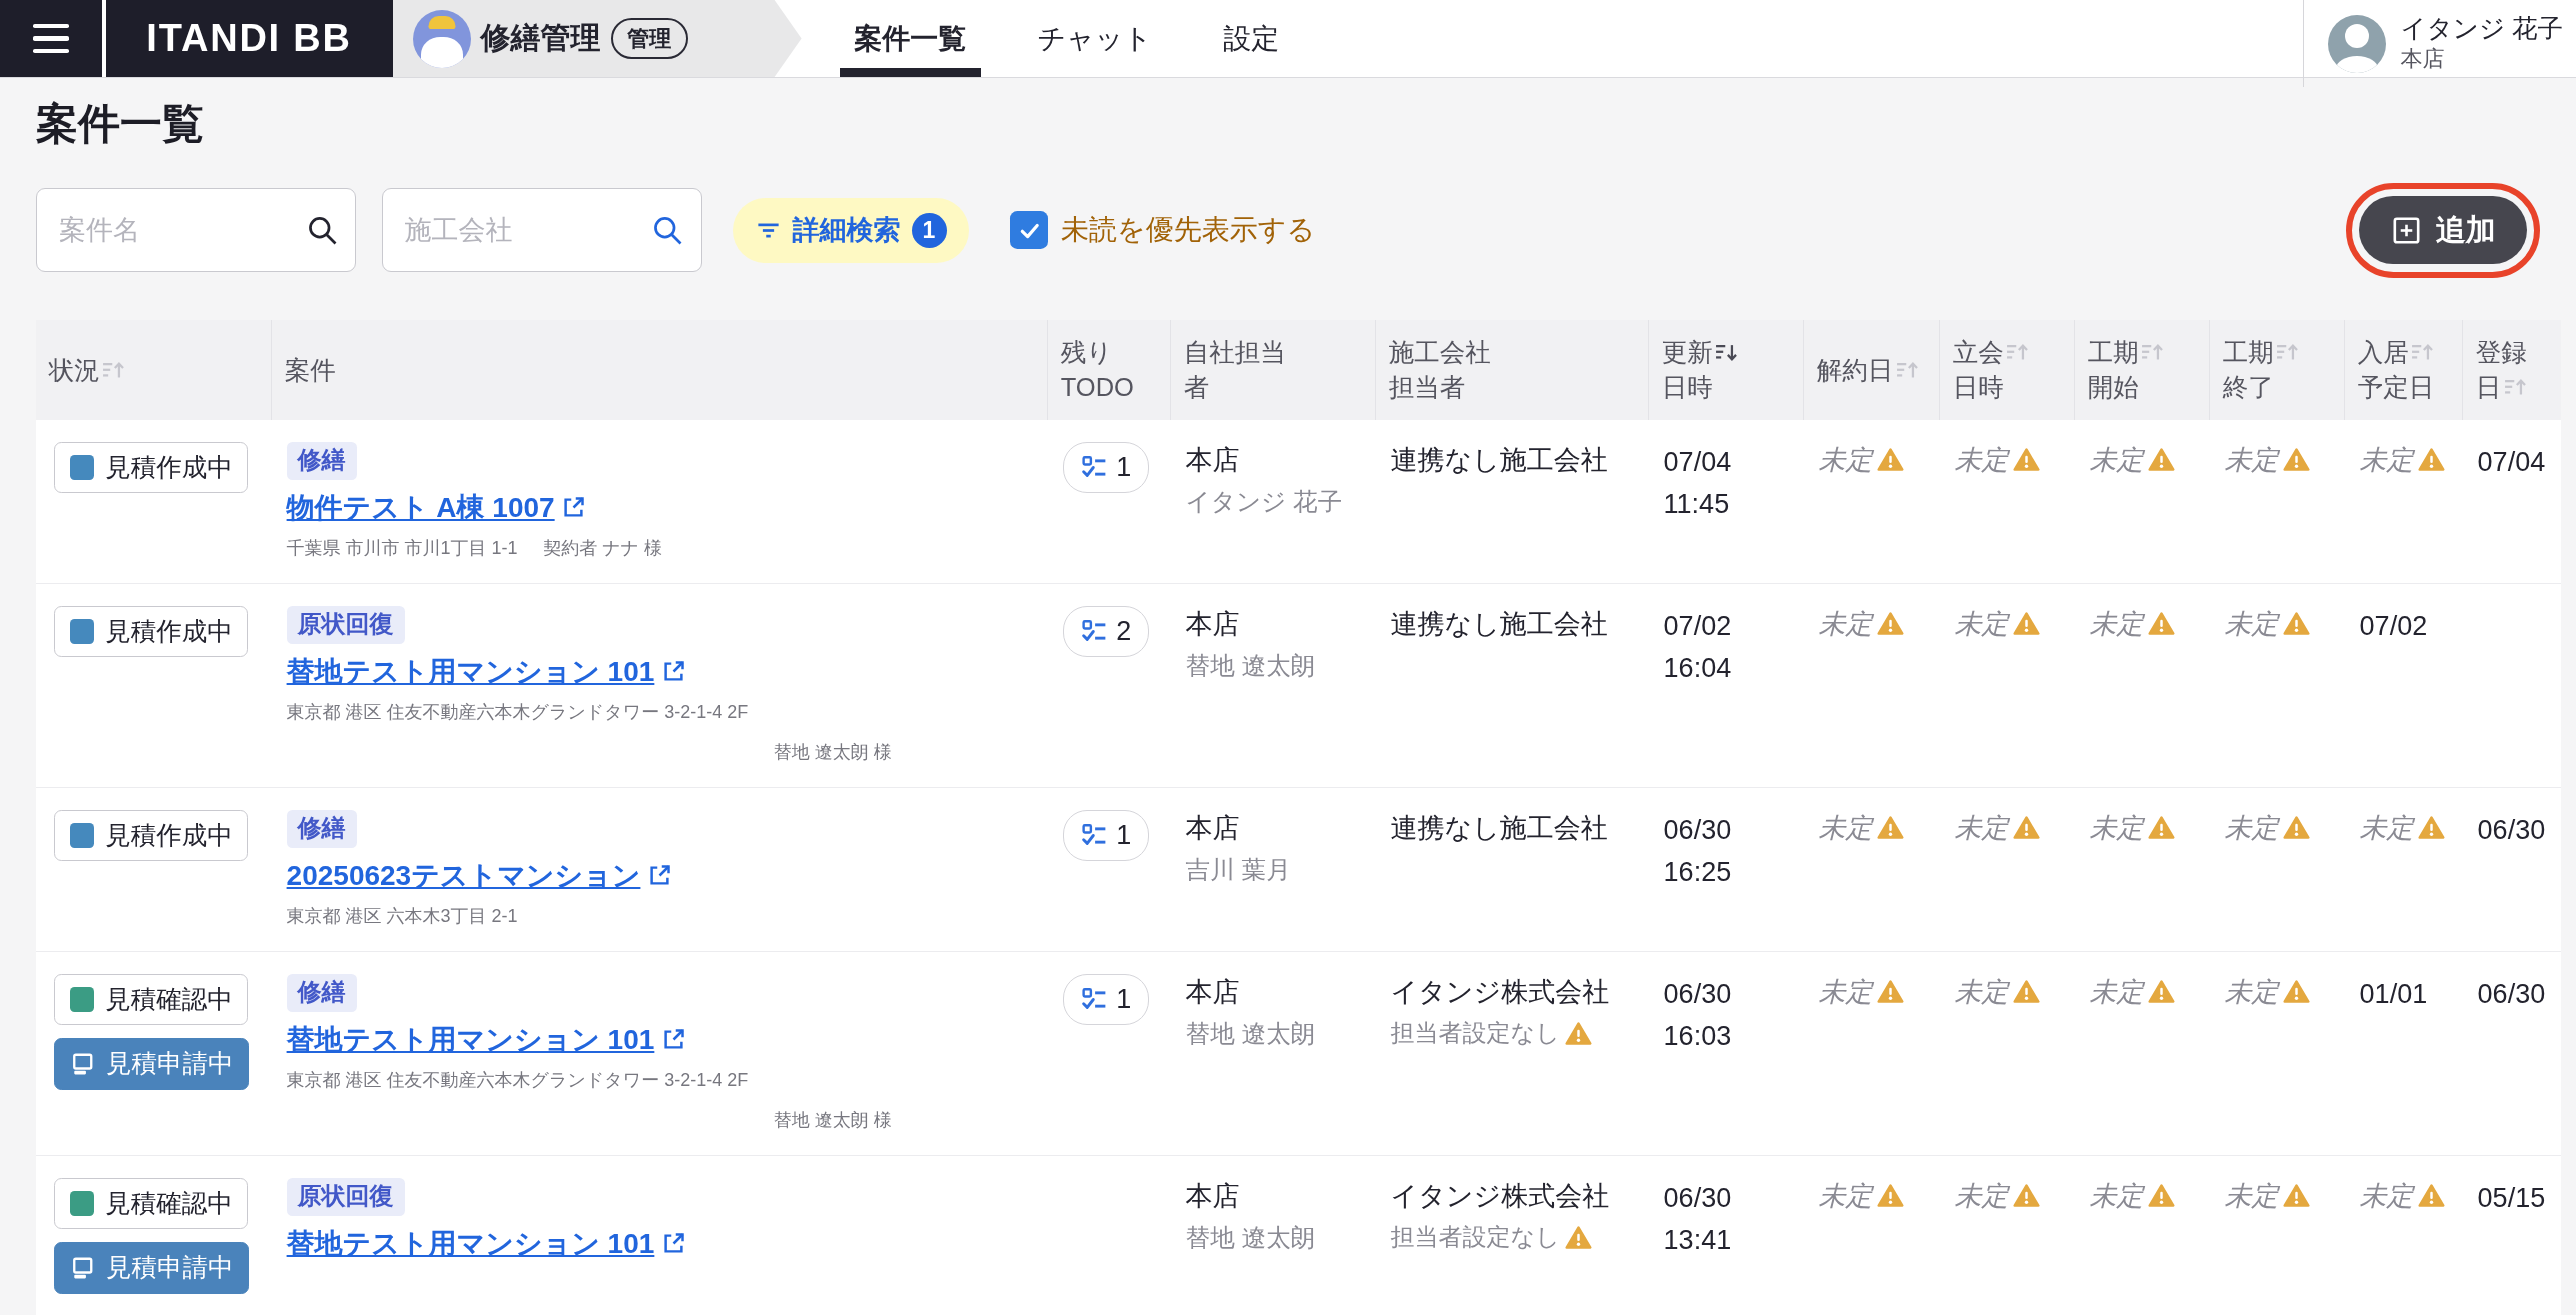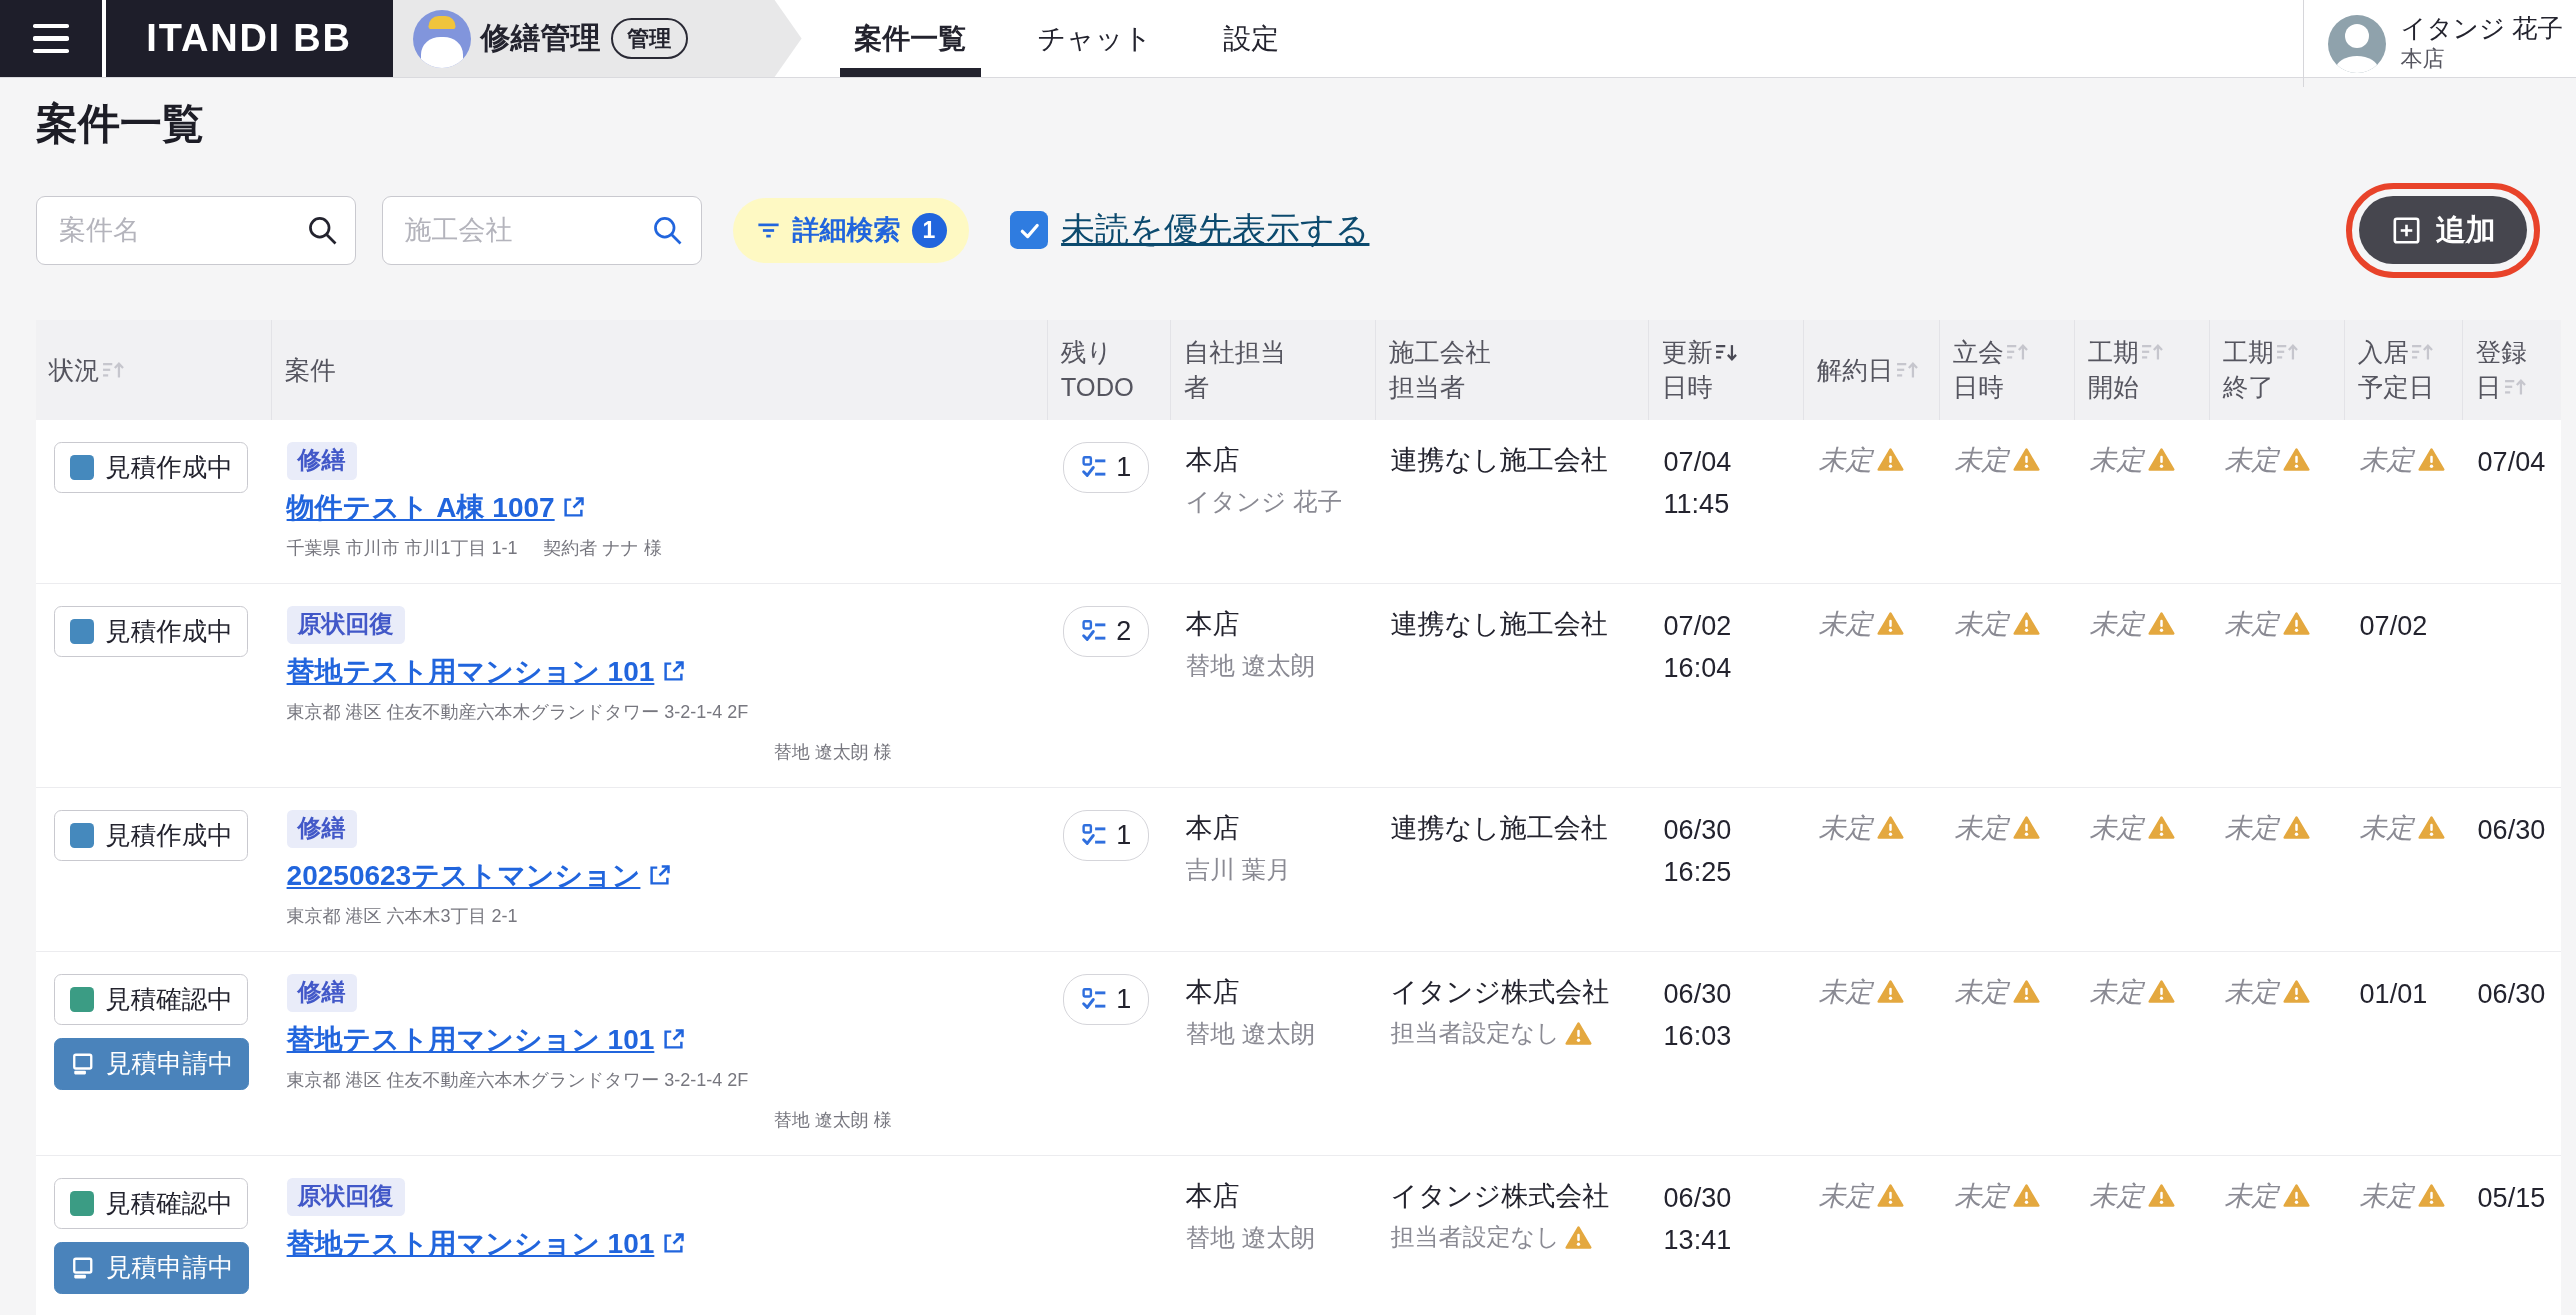--- a/index.html
+++ b/index.html
@@ -30,31 +30,31 @@
   .user-avatar::before { content:""; position:absolute; top:9px; left:50%; transform:translateX(-50%); width:24px; height:24px; background:#fff; border-radius:50%; }
   .user-avatar::after { content:""; position:absolute; bottom:-9px; left:50%; transform:translateX(-50%); width:42px; height:25.5px; background:#fff; border-radius:50% 50% 0 0; }
   .user-name { font-size:25.5px; color:#23232e; line-height:1.2; white-space:nowrap; }
   .user-branch { font-size:22px; color:#55555f; }
 
   
   .main { padding:18px 36px 0 36px; }
   .page-title { font-size:42px; font-weight:bold; color:#1d1d26; }
   .controls { margin-top:31px; display:flex; align-items:center; gap:25.5px; position:relative; }
   .search-wrap { position:relative; }
-  .search-wrap input { width:320px; height:69px; border:1.8px solid #c9c9cf; border-radius:9px; background:#fff;
+  .search-wrap input { width:320px; height:84px; border:1.8px solid #c9c9cf; border-radius:9px; background:#fff;
     font-size:27px; padding:0 60px 0 22px; color:#b91c1c; outline:none; font-family:inherit; }
   .search-wrap input::placeholder { color:#b4b4bc; }
   .search-icon { position:absolute; right:16.4px; top:50%; transform:translateY(-50%); }
   .adv-search { display:flex; align-items:center; gap:11px; background:#fef9c3; border-radius:42px; height:65px; padding:0 22px;
     color:#2165dd; font-size:27px; font-weight:bold; cursor:pointer; margin-left:5.5px; white-space:nowrap; }
   .adv-count { width:35px; height:35px; border-radius:50%; background:#2165dd; color:#fff; font-size:23px;
     display:flex; align-items:center; justify-content:center; }
   .chk-row { display:flex; align-items:center; gap:12.7px; margin-left:16.4px; cursor:pointer; }
   .chk-box { width:38px; height:38px; border-radius:7.3px; background:#2f7ce0; display:flex; align-items:center; justify-content:center; }
-  .chk-label { font-size:34px; color:#0c4a6e; white-space:nowrap;text-decoration:underline; }
+  .chk-label { font-size:28px; color:#a16207; white-space:nowrap; }
   .add-ring { margin-left:auto; border:6.4px solid #e8432a; border-radius:53px; padding:7.3px; }
   .add-btn { display:flex; align-items:center; gap:12.7px; background:#46464e; border:none; border-radius:40px;
     padding:13.6px 31px; color:#fff; font-size:30px; font-weight:bold; cursor:pointer; font-family:inherit; }
 
   
   .table { margin-top:42px; --cols:236px 776px 123px 205px 273px 155px 136px 135px 135px 135px 118px 100px; width:2525px; }
   .thead { display:grid; grid-template-columns:var(--cols); background:#f1f1f3; }
   .th { min-height:100px; padding:14.6px 12.7px; display:flex; align-items:center; font-size:25.5px; color:#55555f;
     border-right:1.8px solid #e3e3e7; line-height:1.35; }
   .th:last-child { border-right:none; }

